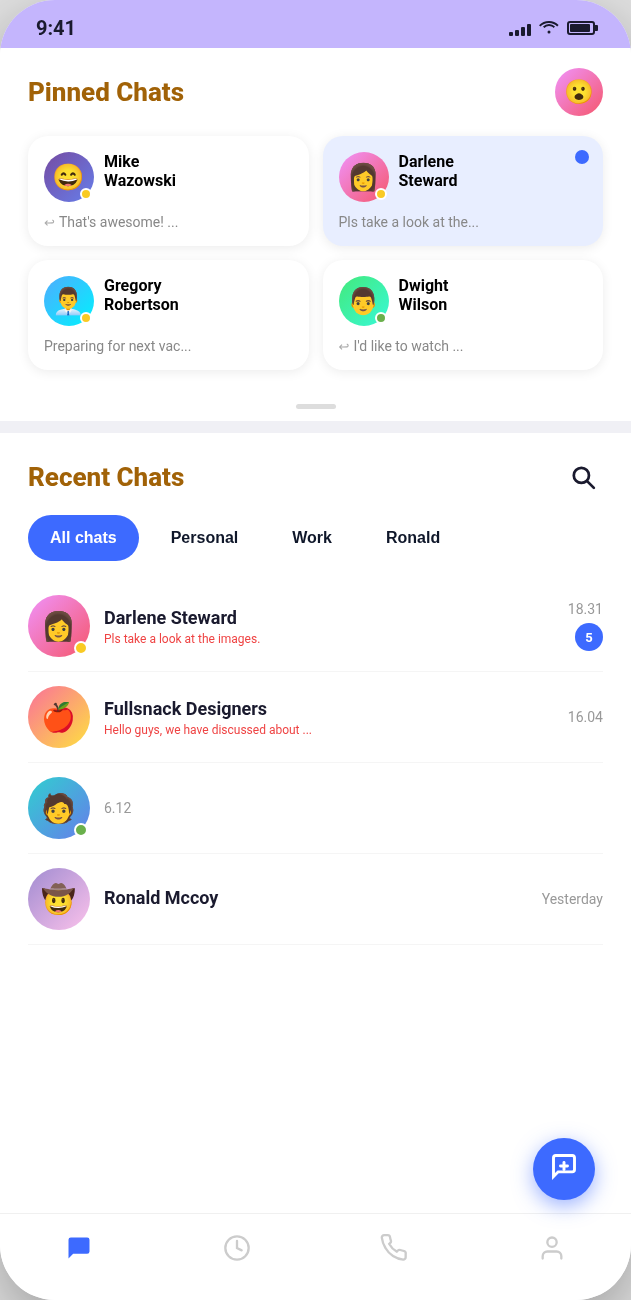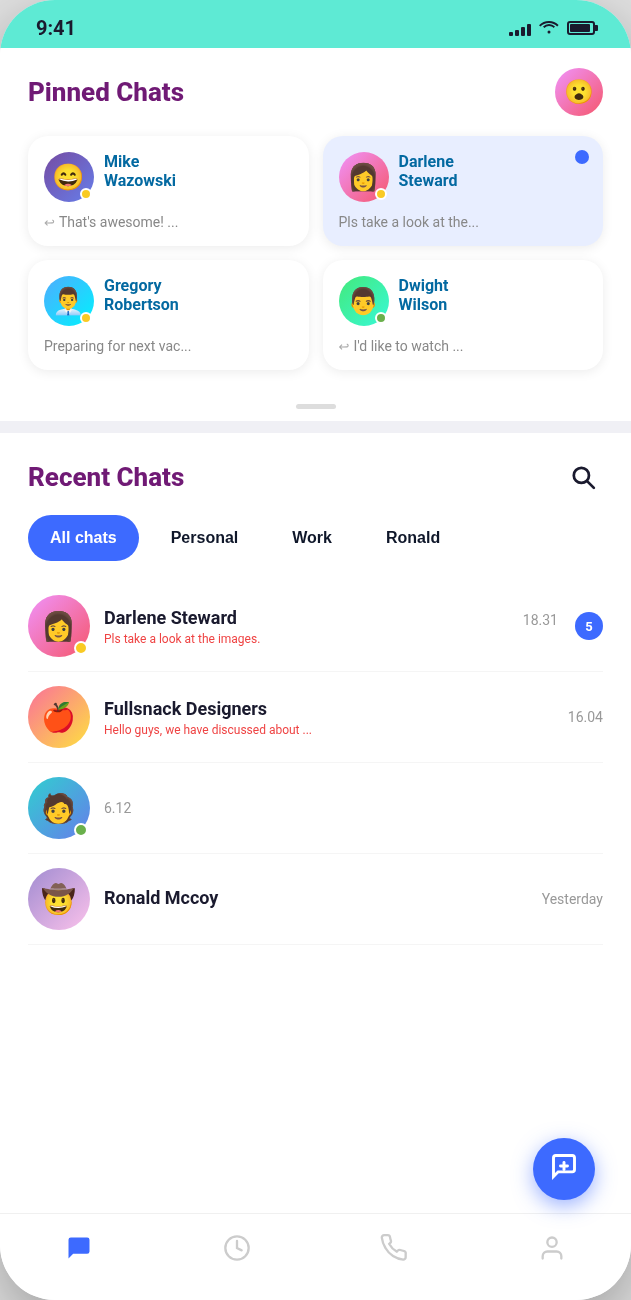--- a/index.html
+++ b/index.html
@@ -24,21 +24,21 @@
       display: flex;
       flex-direction: column;
     }
 
     
     .status-bar {
       display: flex;
       justify-content: space-between;
       align-items: center;
       padding: 16px 36px 8px;
-      background: #5eead4;
+      background: #c4b5fd;
     }
 
     .status-time {
       font-size: 20px;
       font-weight: 700;
       color: #1a1a2e;
     }
 
     .status-icons {
       display: flex;
@@ -103,21 +103,21 @@
     .section-header {
       display: flex;
       justify-content: space-between;
       align-items: center;
       margin-bottom: 20px;
     }
 
     .section-title {
       font-size: 26px;
       font-weight: 800;
-      color: #701a75;
+      color: #a16207;
     }
 
     .avatar-profile {
       width: 48px;
       height: 48px;
       border-radius: 50%;
       overflow: hidden;
       background: #ddd;
     }
 
@@ -185,21 +185,21 @@
       bottom: 2px;
       right: 2px;
     }
 
     .status-dot.yellow { background: #f9ca24; }
     .status-dot.green { background: #6ab04c; }
 
     .pinned-name {
       font-size: 16px;
       font-weight: 700;
-      color: #0369a1;
+      color: #000000;
       line-height: 1.2;
     }
 
     .pinned-message {
       font-size: 14px;
       color: #888;
       display: flex;
       align-items: center;
       gap: 4px;
     }
@@ -322,22 +322,23 @@
       margin-bottom: 4px;
     }
 
     .chat-preview {
       font-size: 12px;
       color: #ef4444;
     }
 
     .chat-meta {
       display: flex;
-      align-items: flex-start;
-      gap: 17px;
+      flex-direction: column;
+      align-items: flex-end;
+      gap: 6px;
     }
 
     .chat-time {
       font-size: 14px;
       color: #999;
     }
 
     .unread-badge {
       width: 28px;
       height: 28px;

